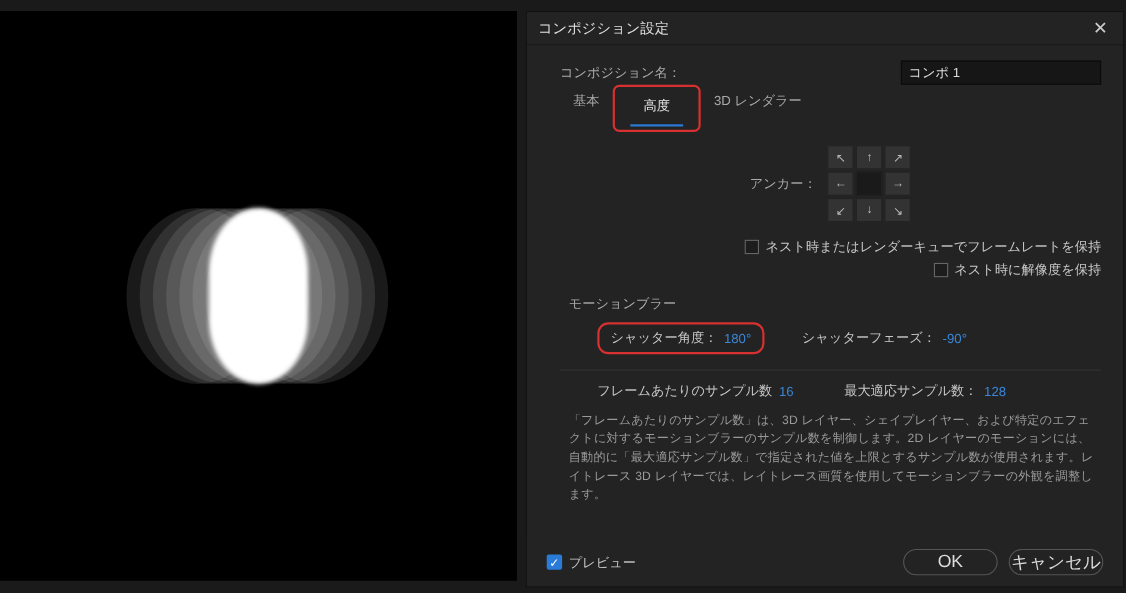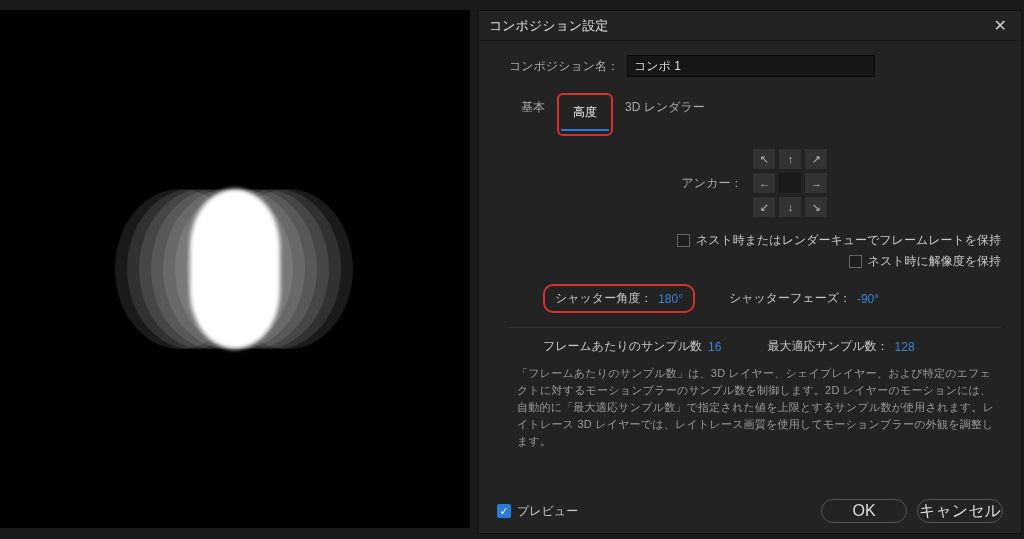--- a/index.html
+++ b/index.html
@@ -50,36 +50,36 @@
       height: 30px;
       background: #232323;
       display: flex;
       align-items: center;
       padding: 0 10px;
       border-bottom: 1px solid #1a1a1a;
     }
     .title-bar .title { flex: 1; font-size: 13px; color: #e0e0e0; }
     .close-x { font-size: 16px; color: #ccc; cursor: pointer; padding: 0 4px; }
     .content { padding: 14px 20px 0 30px; }
-    .name-row { display: flex; align-items: center; justify-content: flex-start; margin-bottom: 16px; gap: 8px; }
+    .name-row { display: flex; align-items: center; justify-content: space-between; gap: 8px; }
     .name-row label { color: #aaa; }
     .name-input {
-      width: 248px; height: 22px;
+      width: 182px; height: 22px;
       background: #161616; border: 1px solid #0a0a0a;
       color: #ddd; padding: 0 6px; font-size: 12px;
     }
     .tabs { display: flex; gap: 0; margin-bottom: 12px; }
     .tab {
       padding: 6px 12px 8px;
       color: #aaa; cursor: pointer;
       border-bottom: 2px solid transparent;
       font-size: 12px;
     }
     .tab.active { color: #e8e8e8; border-bottom: 2px solid #2a7bd8; }
-    .red-box { border: 2px solid #d63030; border-radius: 6px; padding: 3px 2px; }
+    .red-box { border: 2px solid #d63030; border-radius: 6px; padding: 3px 14px; }
     .red-box-wide { border: 2px solid #d63030; border-radius: 10px; padding: 4px 10px; display: inline-flex; align-items: center; gap: 6px; }
     .section { margin-bottom: 14px; }
     .anchor-group { display: flex; align-items: center; justify-content: center; gap: 10px; }
     .anchor-label { color: #aaa; font-family: Liberation Mono, monospace; }
     .grid3 {
       display: grid;
       grid-template-columns: repeat(3, 24px);
       grid-template-rows: repeat(3, 22px);
       gap: 2px;
     }
@@ -189,20 +189,21 @@
         <span class="cb"></span>
         <span>ネスト時またはレンダーキューでフレームレートを保持</span>
       </div>
       <div class="check-row">
         <span class="cb"></span>
         <span>ネスト時に解像度を保持</span>
       </div>
     </div>
 
     <div class="section">
+      <div class="section-label">モーションブラー</div>
 
       <div class="row-indent" style="margin-bottom:14px;">
         <span class="red-box-wide">
           <span>シャッター角度：</span>
           <span class="blue">180°</span>
         </span>
         <span class="param-pair">
           <span>シャッターフェーズ：</span>
           <span class="blue">-90°</span>
         </span>

